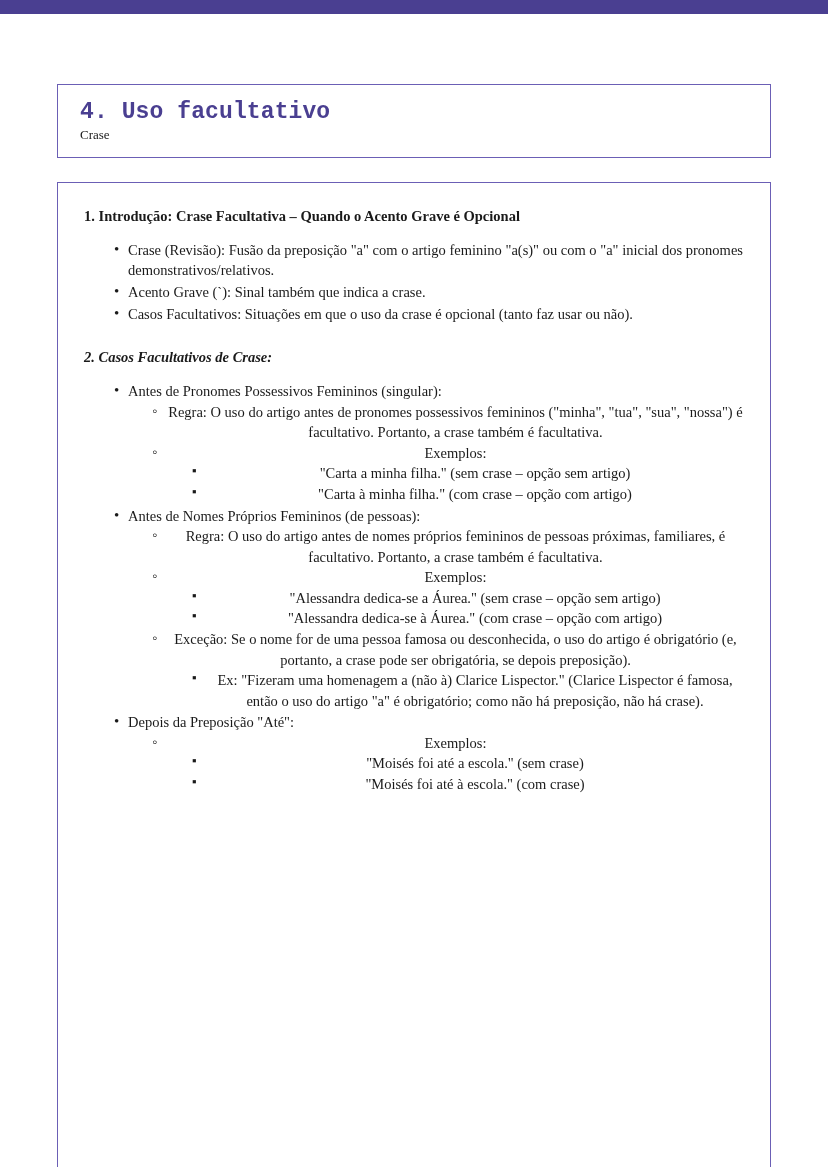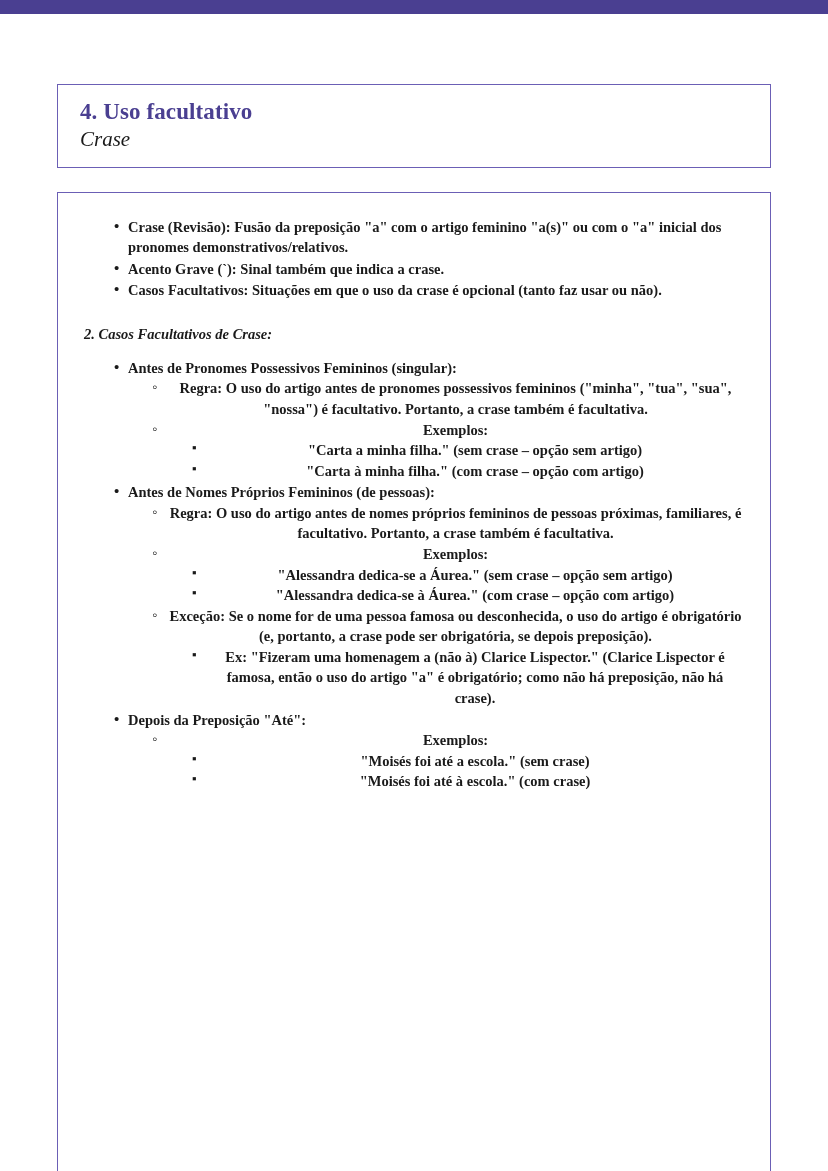--- a/index.html
+++ b/index.html
@@ -24,33 +24,32 @@
     width: 828px;
     padding: 0;
     position: relative;
   }
   .title-box {
     margin: 70px 57px 0 57px;
     border: 1px solid #6b5fb5;
     padding: 14px 22px 14px 22px;
   }
   .title-main {
-    font-family: Liberation Serif, serif;
+    font-family: Liberation Mono, monospace;
     font-size: 23px;
     font-weight: bold;
     color: #4a3f91;
     line-height: 1.15;
     margin: 0 0 2px 0;
     letter-spacing: 0.1px;
   }
   .title-sub {
-    font-size: 21px;
+    font-size: 13px;
     color: #1a1a1a;
     line-height: 1.2;
-    font-style: italic;
   }
   .content-box {
     margin: 24px 57px 0 57px;
     border: 1px solid #6b5fb5;
     border-bottom: none;
     min-height: 985px;
     padding: 24px 26px 10px 26px;
   }
   .section-heading {
     font-size: 14.5px;
@@ -66,21 +65,20 @@
     list-style: none;
     margin: 0 0 0 0;
     padding: 0 0 0 30px;
   }
   ul.lvl1 > li {
     position: relative;
     font-size: 14.5px;
     line-height: 1.42;
     margin-bottom: 1px;
     padding-left: 14px;
-    font-weight: bold;
   }
   ul.lvl1 > li::before {
     content: "\2022";
     position: absolute;
     left: 0;
     top: -1px;
     font-size: 15px;
   }
   ul.lvl2 {
     list-style: none;
@@ -128,20 +126,21 @@
 
 <div class="page">
 
   <div class="title-box">
     <div class="title-main">4. Uso facultativo</div>
     <div class="title-sub">Crase</div>
   </div>
 
   <div class="content-box">
 
+    <div class="section-heading">1. Introdução: Crase Facultativa – Quando o Acento Grave é Opcional</div>
     <ul class="lvl1">
       <li><span>Crase (Revisão): Fusão da preposição "a" com o artigo feminino "a(s)" ou com o "a" inicial dos pronomes demonstrativos/relativos.</span></li>
       <li><span>Acento Grave (`): Sinal também que indica a crase.</span></li>
       <li><span>Casos Facultativos: Situações em que o uso da crase é opcional (tanto faz usar ou não).</span></li>
     </ul>
 
     <div class="section-heading spaced">2. Casos Facultativos de Crase:</div>
     <ul class="lvl1">
 
       <li>

